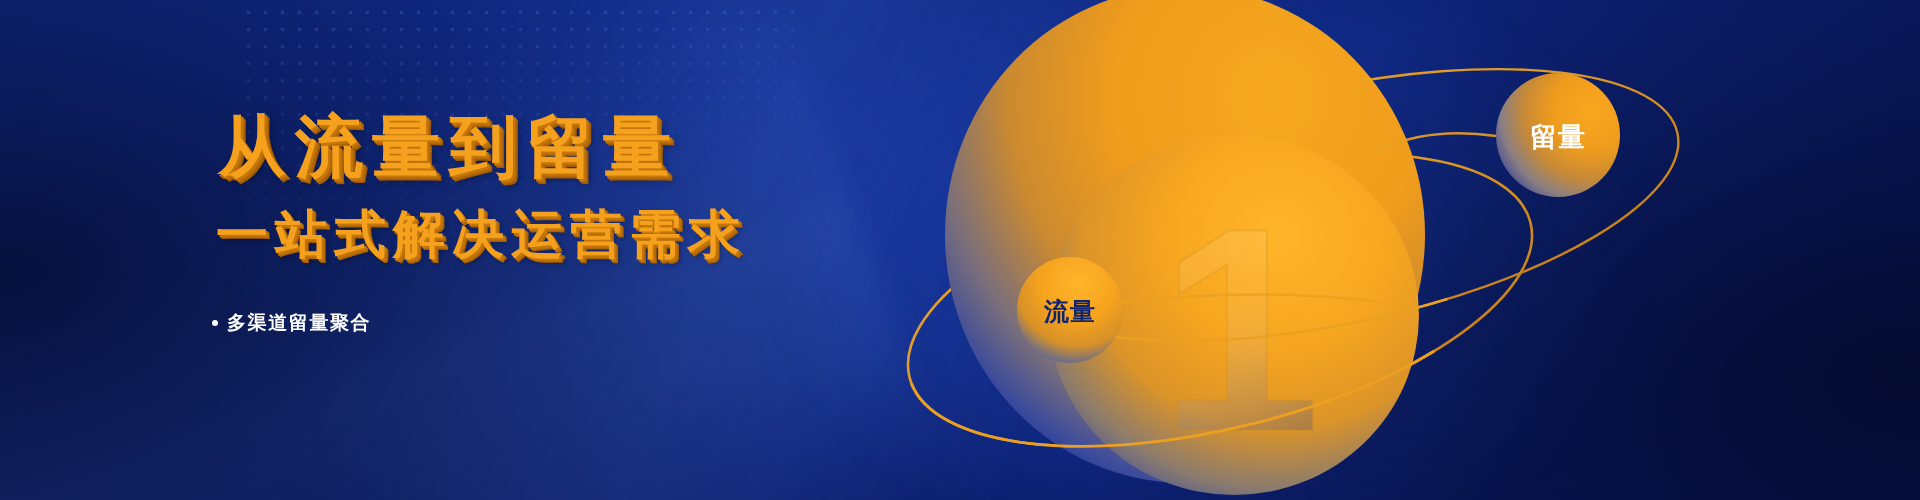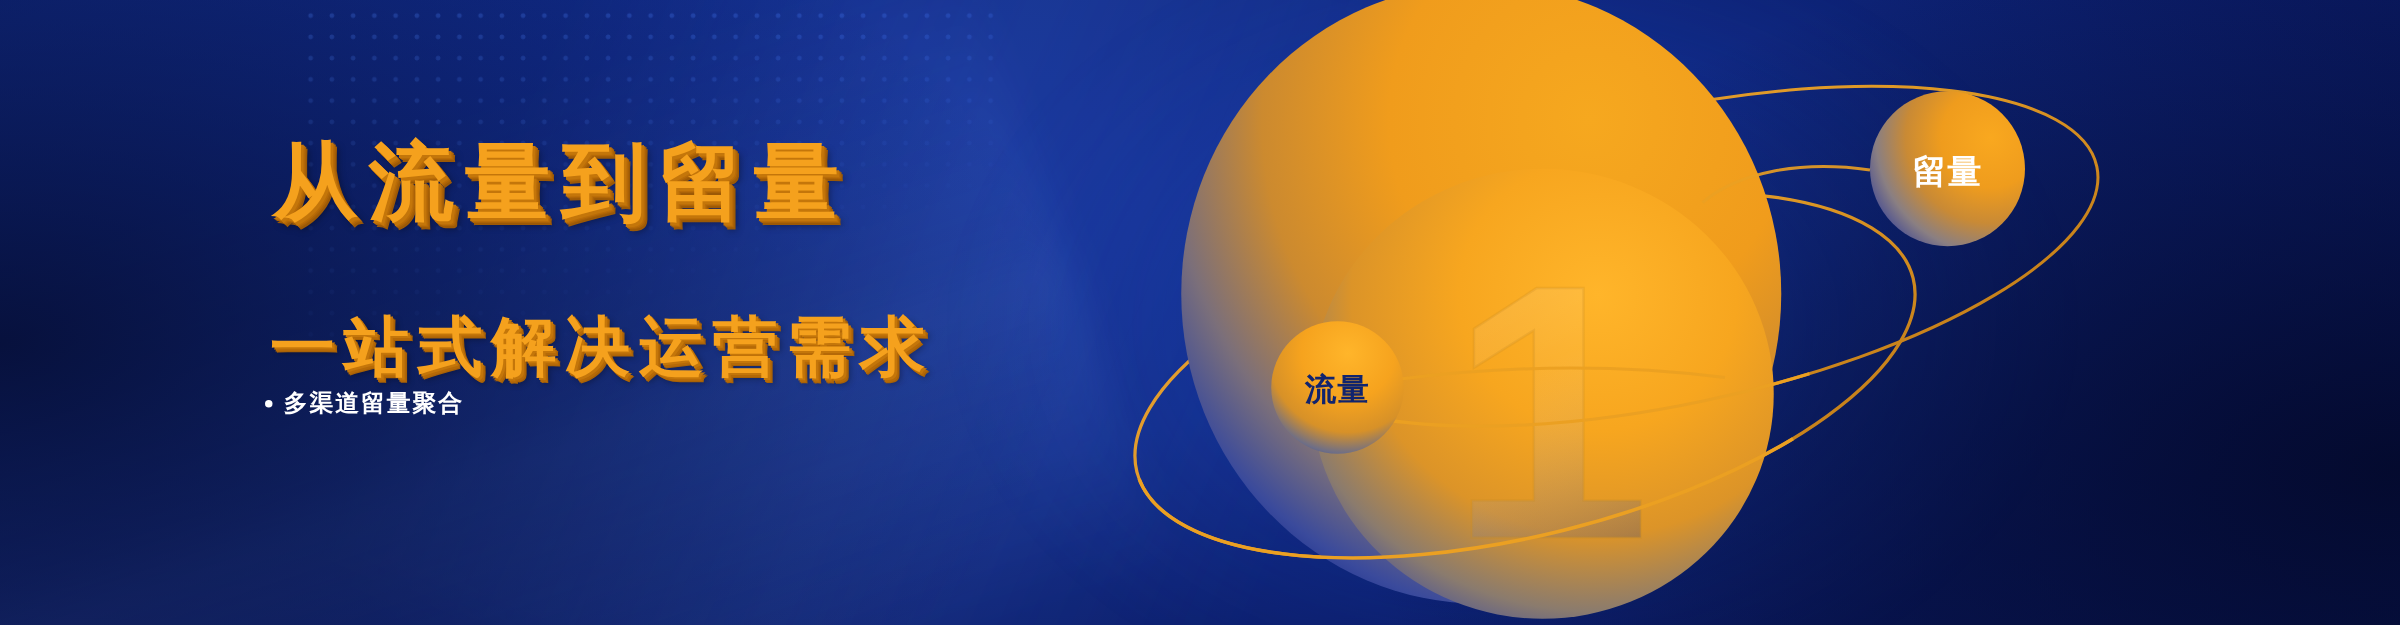--- a/index.html
+++ b/index.html
@@ -110,21 +110,20 @@
     font-weight: 700;
     letter-spacing: 7px;
     line-height: 1;
     color: #f5a11d;
     text-shadow:
       2px 2px 0 #c4760a,
       3px 3px 0 #b56907,
       4px 4px 0 #a66006,
       5px 5px 5px rgba(0,0,0,0.32);
     white-space: nowrap;
-    margin-top: 44px;
   }
   .bullets {
     position: absolute;
     left: 212px;
     top: 310px;
     display: flex;
     align-items: center;
     gap: 20px;
     white-space: nowrap;
   }

